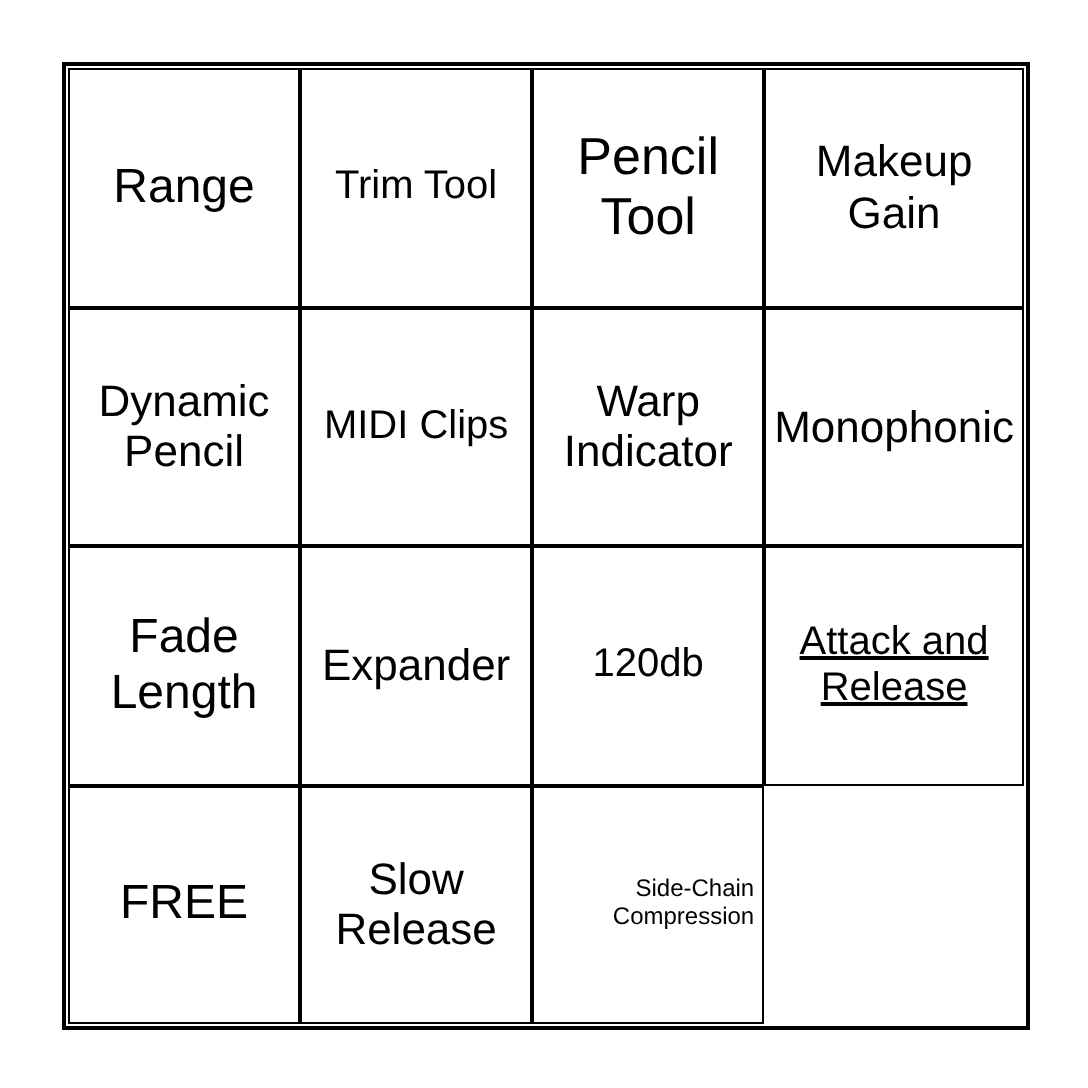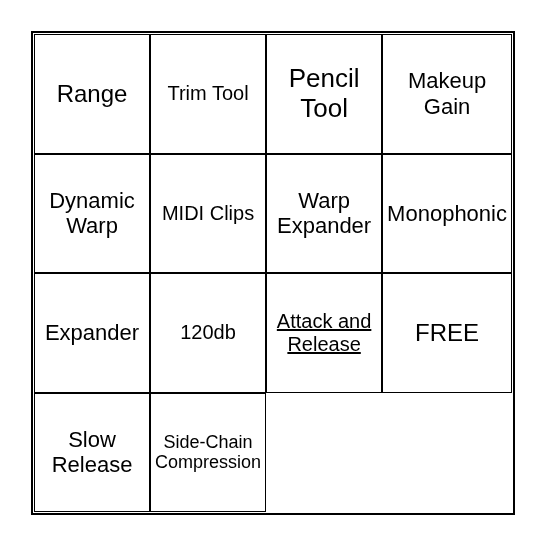--- a/index.html
+++ b/index.html
@@ -31,33 +31,34 @@
       font-weight: normal;
       color: #000;
       line-height: 1.15;
     }
     .fs-28 { font-size: 20px; }
     .fs-26 { font-size: 26px; }
     .fs-24 { font-size: 24px; }
     .fs-22 { font-size: 22px; }
     .fs-20 { font-size: 20px; text-decoration: underline; }
     .fs-18 { font-size: 22px; }
-    .fs-16 { font-size: 18px; }
+    .fs-16 { font-size: 12px; text-align: right; }
   </style>
 </head>
 <body>
 
 <div class="bingo-grid">
   <div class="cell fs-24">Range</div>
   <div class="cell fs-28">Trim Tool</div>
   <div class="cell fs-26">Pencil Tool</div>
   <div class="cell fs-22">Makeup Gain</div>
-  <div class="cell fs-22">Dynamic Warp</div>
+  <div class="cell fs-22">Dynamic Pencil</div>
   <div class="cell fs-28">MIDI Clips</div>
-  <div class="cell fs-22">Warp Expander</div>
+  <div class="cell fs-22">Warp Indicator</div>
   <div class="cell fs-18">Monophonic</div>
+  <div class="cell fs-24">Fade Length</div>
   <div class="cell fs-22">Expander</div>
   <div class="cell fs-28">120db</div>
   <div class="cell fs-20">Attack and Release</div>
   <div class="cell fs-24">FREE</div>
   <div class="cell fs-22">Slow Release</div>
   <div class="cell fs-16">Side-Chain Compression</div>
 </div>
 
 </body></html>

